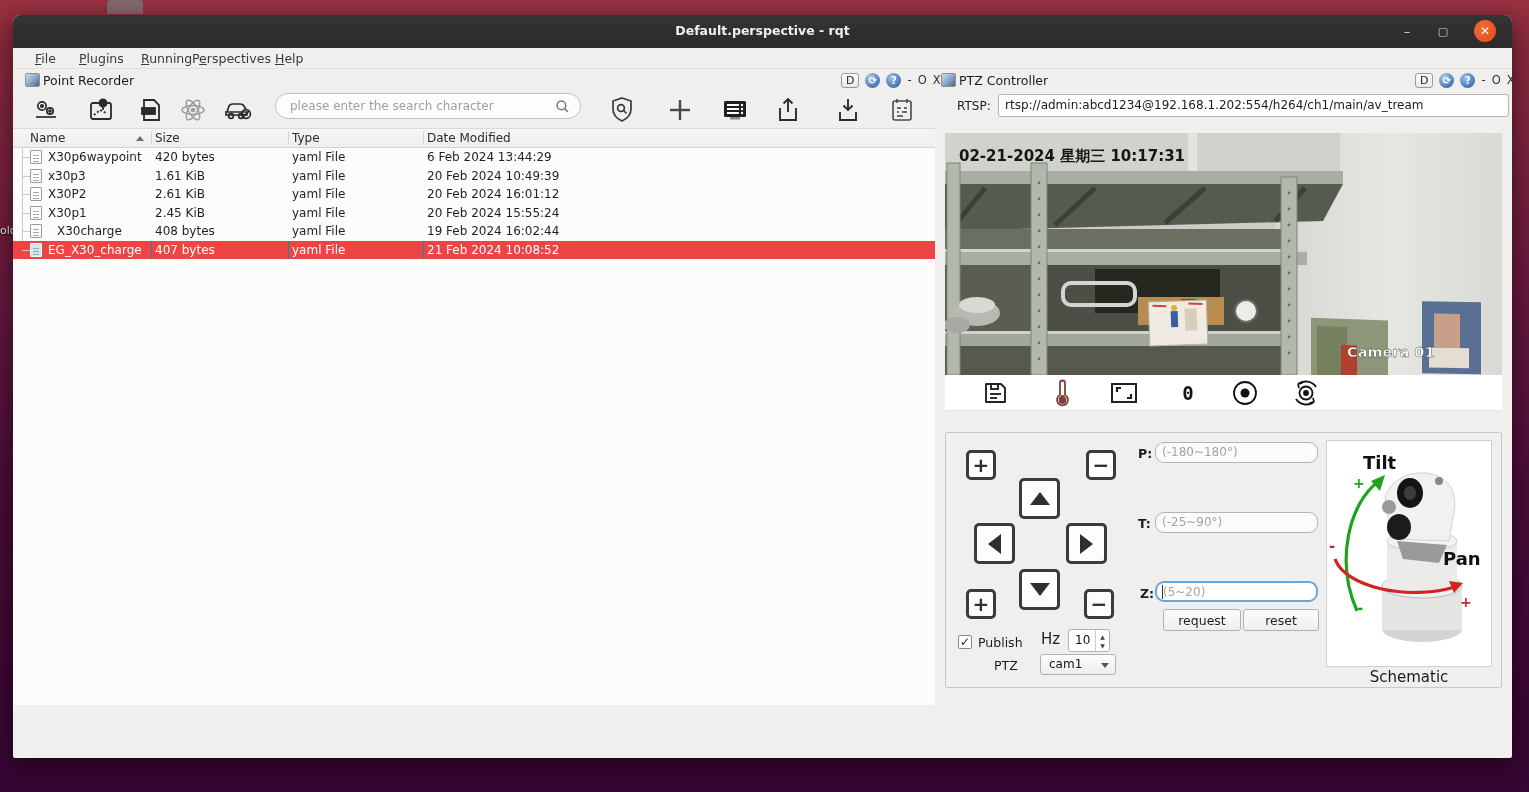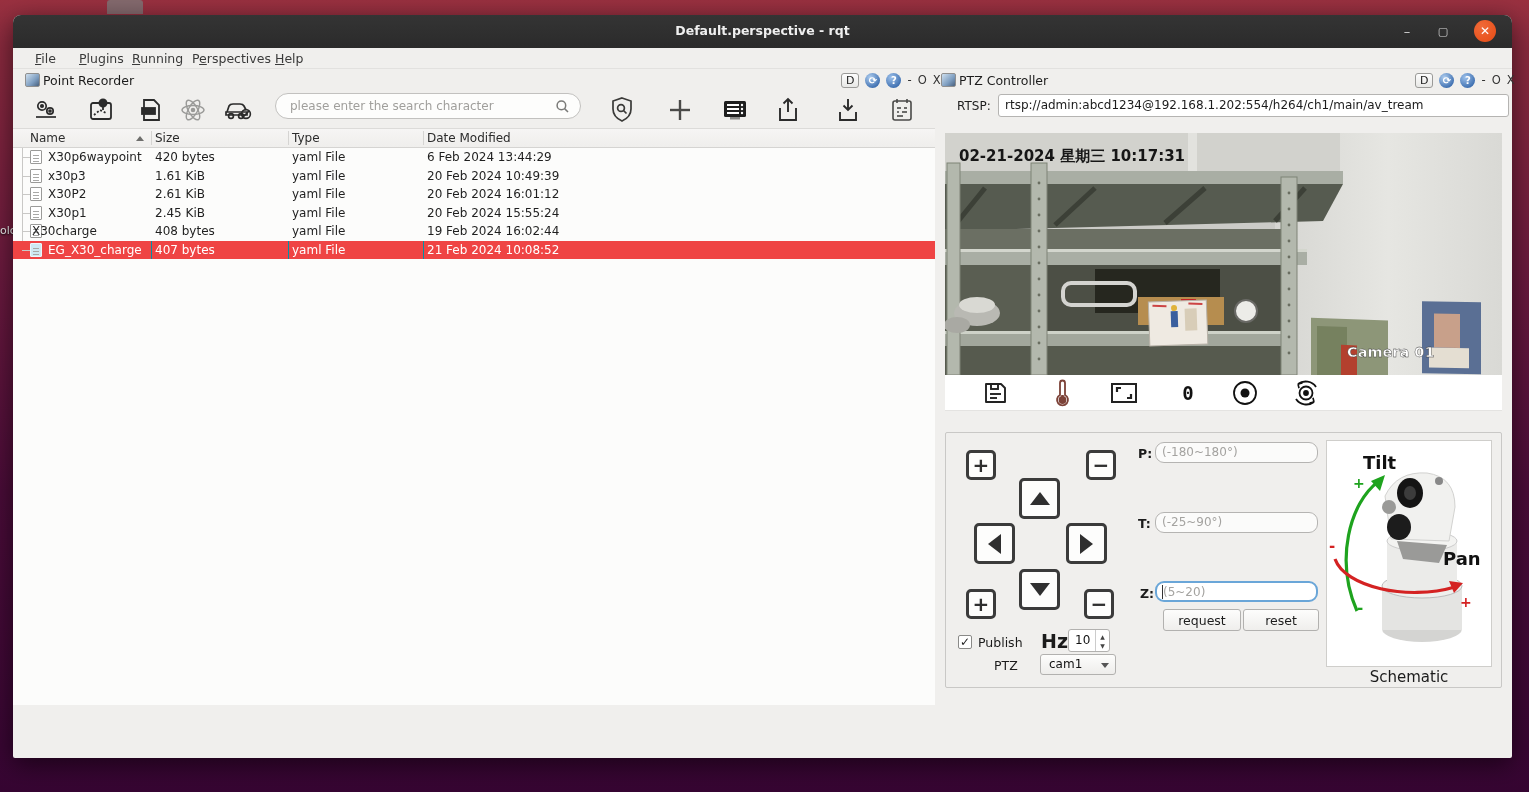--- a/index.html
+++ b/index.html
@@ -58,21 +58,21 @@
   .tri.up{border-left:10px solid transparent;border-right:10px solid transparent;border-bottom:13px solid #2f2f2f}
   .tri.down{border-left:10px solid transparent;border-right:10px solid transparent;border-top:13px solid #2f2f2f}
   .tri.left{border-top:10px solid transparent;border-bottom:10px solid transparent;border-right:13px solid #2f2f2f}
   .tri.right{border-top:10px solid transparent;border-bottom:10px solid transparent;border-left:13px solid #2f2f2f}
   .flabel{position:absolute;font-size:12.5px;font-weight:bold;color:#1b1b1b}
   .finput{position:absolute;width:163px;height:21px;border:1px solid #b5b4b2;border-radius:9px;background:#fbfbfa;font-size:12px;color:#a4a3a0;padding:2px 6px}
   .finput.focus{border:2px solid #6aa6d8;background:#fff}
   .btn{position:absolute;height:22px;border:1px solid #b2b1af;border-radius:3px;background:linear-gradient(#fdfdfc,#efeeec);font-size:12.5px;color:#1d1d1d;display:flex;align-items:center;justify-content:center}
   .chk{position:absolute;width:14px;height:14px;border:1px solid #8a8a88;background:#fff;border-radius:2px;color:#222;font-size:12px;line-height:12px;text-align:center;font-weight:bold}
   .small-label{position:absolute;font-size:12.5px;color:#1b1b1b}
-  .hz{font-size:19px;font-weight:bold}
+  .hz{font-size:15px;font-weight:normal}
   .spin{position:absolute;width:42px;height:23px;border:1px solid #b2b1af;border-radius:3px;background:#fff;font-size:12px;color:#111;padding:3px 16px 0 6px}
   .spin .arrows{position:absolute;right:0;top:0;bottom:0;width:14px;border-left:1px solid #ccc;display:flex;flex-direction:column;align-items:center;justify-content:center;font-size:6px;color:#444;gap:2px}
   .combo{position:absolute;width:76px;height:21px;border:1px solid #b2b1af;border-radius:3px;background:linear-gradient(#fdfdfc,#eeedeb);font-size:12px;color:#111;padding:2px 18px 0 8px}
   .combo .ca{position:absolute;right:6px;top:8px;width:0;height:0;border-left:4px solid transparent;border-right:4px solid transparent;border-top:5px solid #555}
   .schembox{position:absolute;left:1313px;top:425px;width:166px;height:227px;background:#fff;border:1px solid #cfcecb}
   .schemcap{position:absolute;left:1313px;top:653px;width:166px;text-align:center;font-size:15px;color:#1b1b1b}
   svg{display:block}
   .caret{position:absolute;width:1px;height:14px;background:#333}
 </style>
 </head>
@@ -86,21 +86,21 @@
   <div class="titlebar">
     <div class="title">Default.perspective - rqt</div>
     <div class="tb-btn tb-min">–</div>
     <div class="tb-btn tb-max">▢</div>
     <div class="tb-close">✕</div>
   </div>
 
   <div class="menubar" id="menubar">
       <span class="mi" style="left: 22px; text-align: right;"><u>F</u>ile</span>
       <span class="mi" style="left: 66px;"><u>P</u>lugins</span>
-      <span class="mi" style="left: 119px; text-align: right;"><u>R</u>unning</span>
+      <span class="mi" style="left: 128px; text-align: right;"><u>R</u>unning</span>
       <span class="mi" style="left: 179px;">P<u>e</u>rspectives</span>
       <span class="mi" style="left: 262px;"><u>H</u>elp</span>
     </div>
 
   <div class="panel-title" style="left:12px">
     <span class="plugin-ico"></span>
     <span>Point Recorder</span>
   </div>
   <div class="dock" style="left:828px">
     <span class="D">D</span>
@@ -300,21 +300,21 @@
           <span class="cell" style="left:279px">yaml File</span>
           <span class="cell" style="left:414px">20 Feb 2024 15:55:24</span>
         </div>
         <div class="trow">
           <span class="stub"></span>
           <span class="docico">
             <i style="top:4px"></i>
             <i style="top:7px"></i>
             <i style="top:10px"></i>
           </span>
-          <span class="cell" style="left:19px">X30charge</span>
+          <span class="cell" style="left:44px">X30charge</span>
           <span class="cell" style="left:142px">408 bytes</span>
           <span class="cell" style="left:279px">yaml File</span>
           <span class="cell" style="left:414px">19 Feb 2024 16:02:44</span>
         </div>
         <div class="trow sel">
           <span class="stub"></span>
           <span class="docico">
             <i style="top:4px"></i>
             <i style="top:7px"></i>
             <i style="top:10px"></i>

